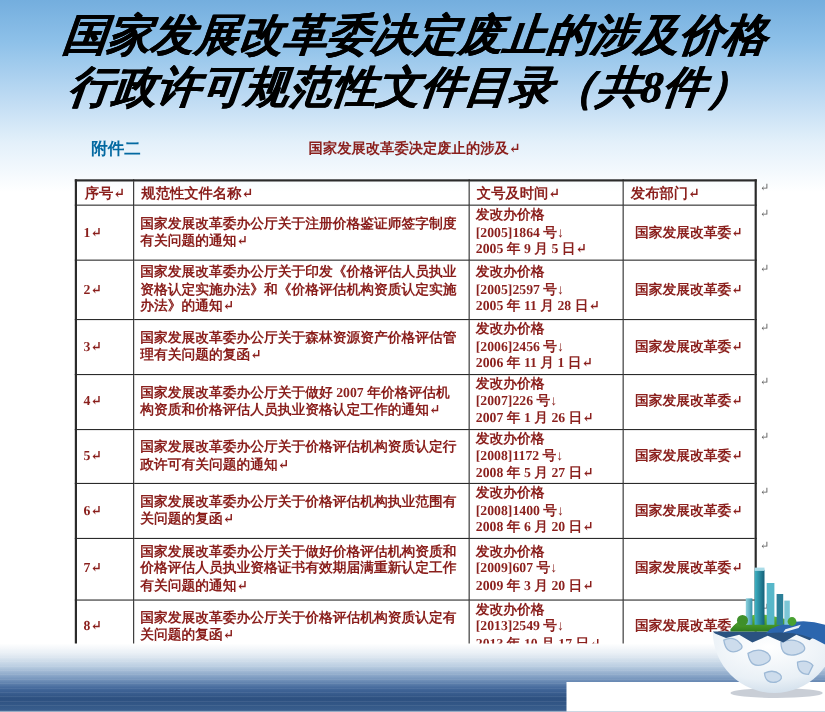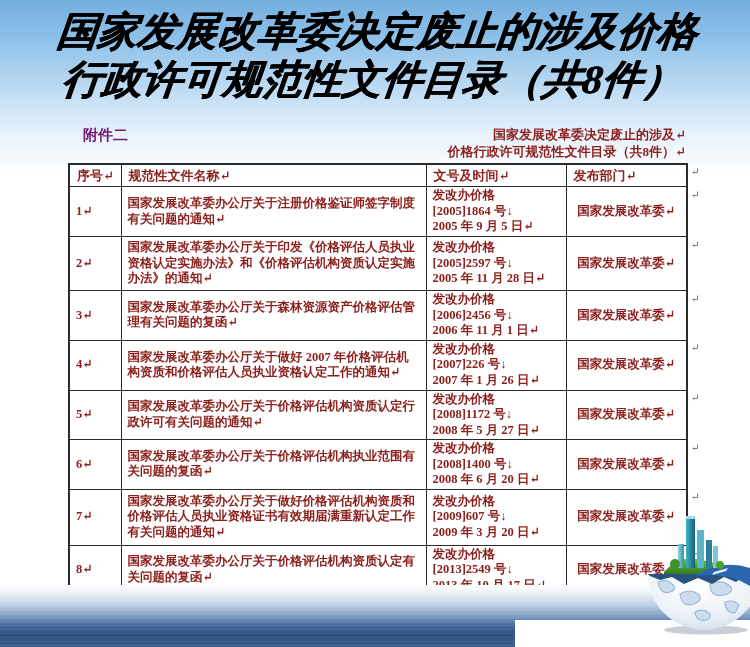--- a/index.html
+++ b/index.html
@@ -18,25 +18,25 @@
     font-weight: bold; font-style: italic;
     font-size: 40px; line-height: 48px;
     transform: skewX(-6deg);
     text-shadow: 0.7px 0 0 #000, -0.3px 0 0 #000;
     letter-spacing: 0px;
   }
 
   
   .attachment-label {
     position: absolute; left: 83px; top: 126px;
-    color: #701a75; font-weight: bold; font-size: 15px;
+    color: #0369a1; font-weight: bold; font-size: 15px;
   }
   .table-caption {
     position: absolute; left: 68px; top: 126px; width: 618px;
-    text-align: right; color: #8a1f1c; font-weight: bold;
+    text-align: center; color: #8a1f1c; font-weight: bold;
     font-size: 13px; line-height: 17px;
   }
 
   table.doc-table {
     position: absolute; left: 68px; top: 163px;
     width: 618px; table-layout: fixed; border-collapse: collapse;
     border: 2px solid #2b2b2b;
   }
   table.doc-table th, table.doc-table td {
     border: 1px solid #2b2b2b;
@@ -90,21 +90,20 @@
 
   <div class="slide-title">
     <div>国家发展改革委决定废止的涉及价格</div>
     <div>行政许可规范性文件目录（共8件）</div>
   </div>
 
   <div class="attachment-label">附件二</div>
 
   <div class="table-caption">
     <div>国家发展改革委决定废止的涉及↵</div>
-    <div>价格行政许可规范性文件目录（共8件）↵</div>
   </div>
 
   <table class="doc-table">
     <colgroup>
         <col style="width: 52px;">
         <col style="width: 305px;">
         <col style="width: 140px;">
         <col style="width: 121px;">
       </colgroup>
     <thead>

